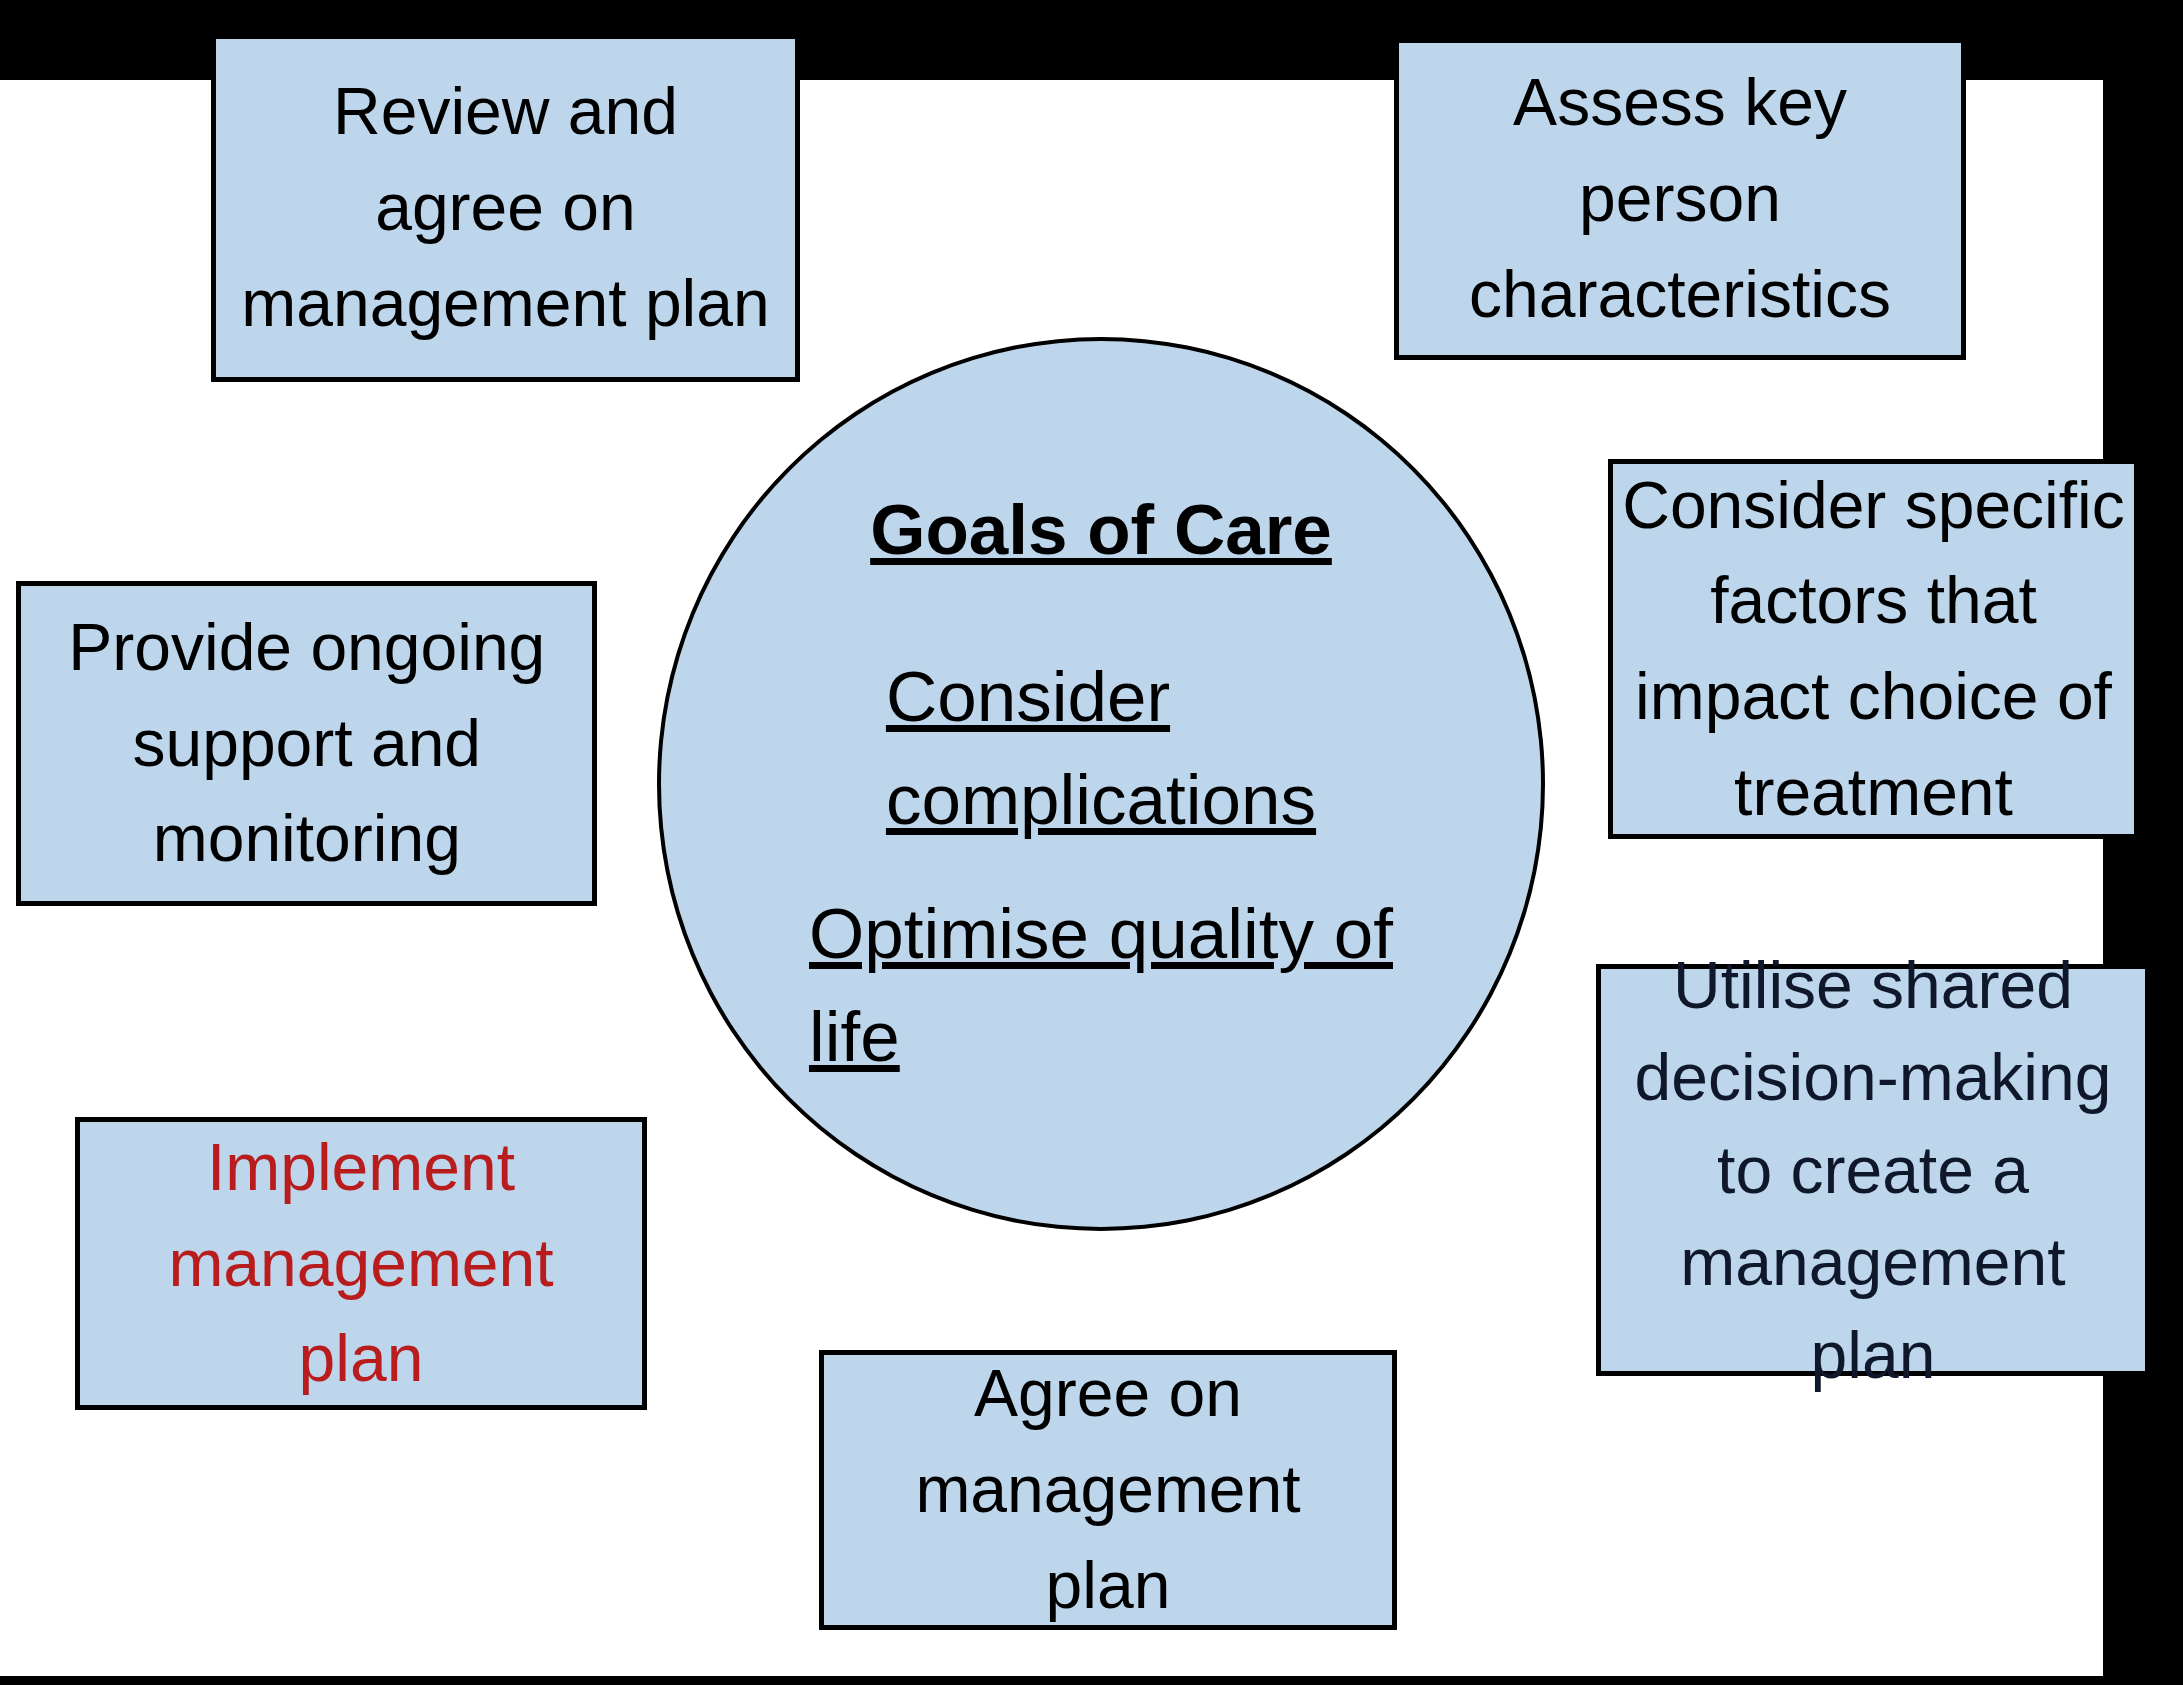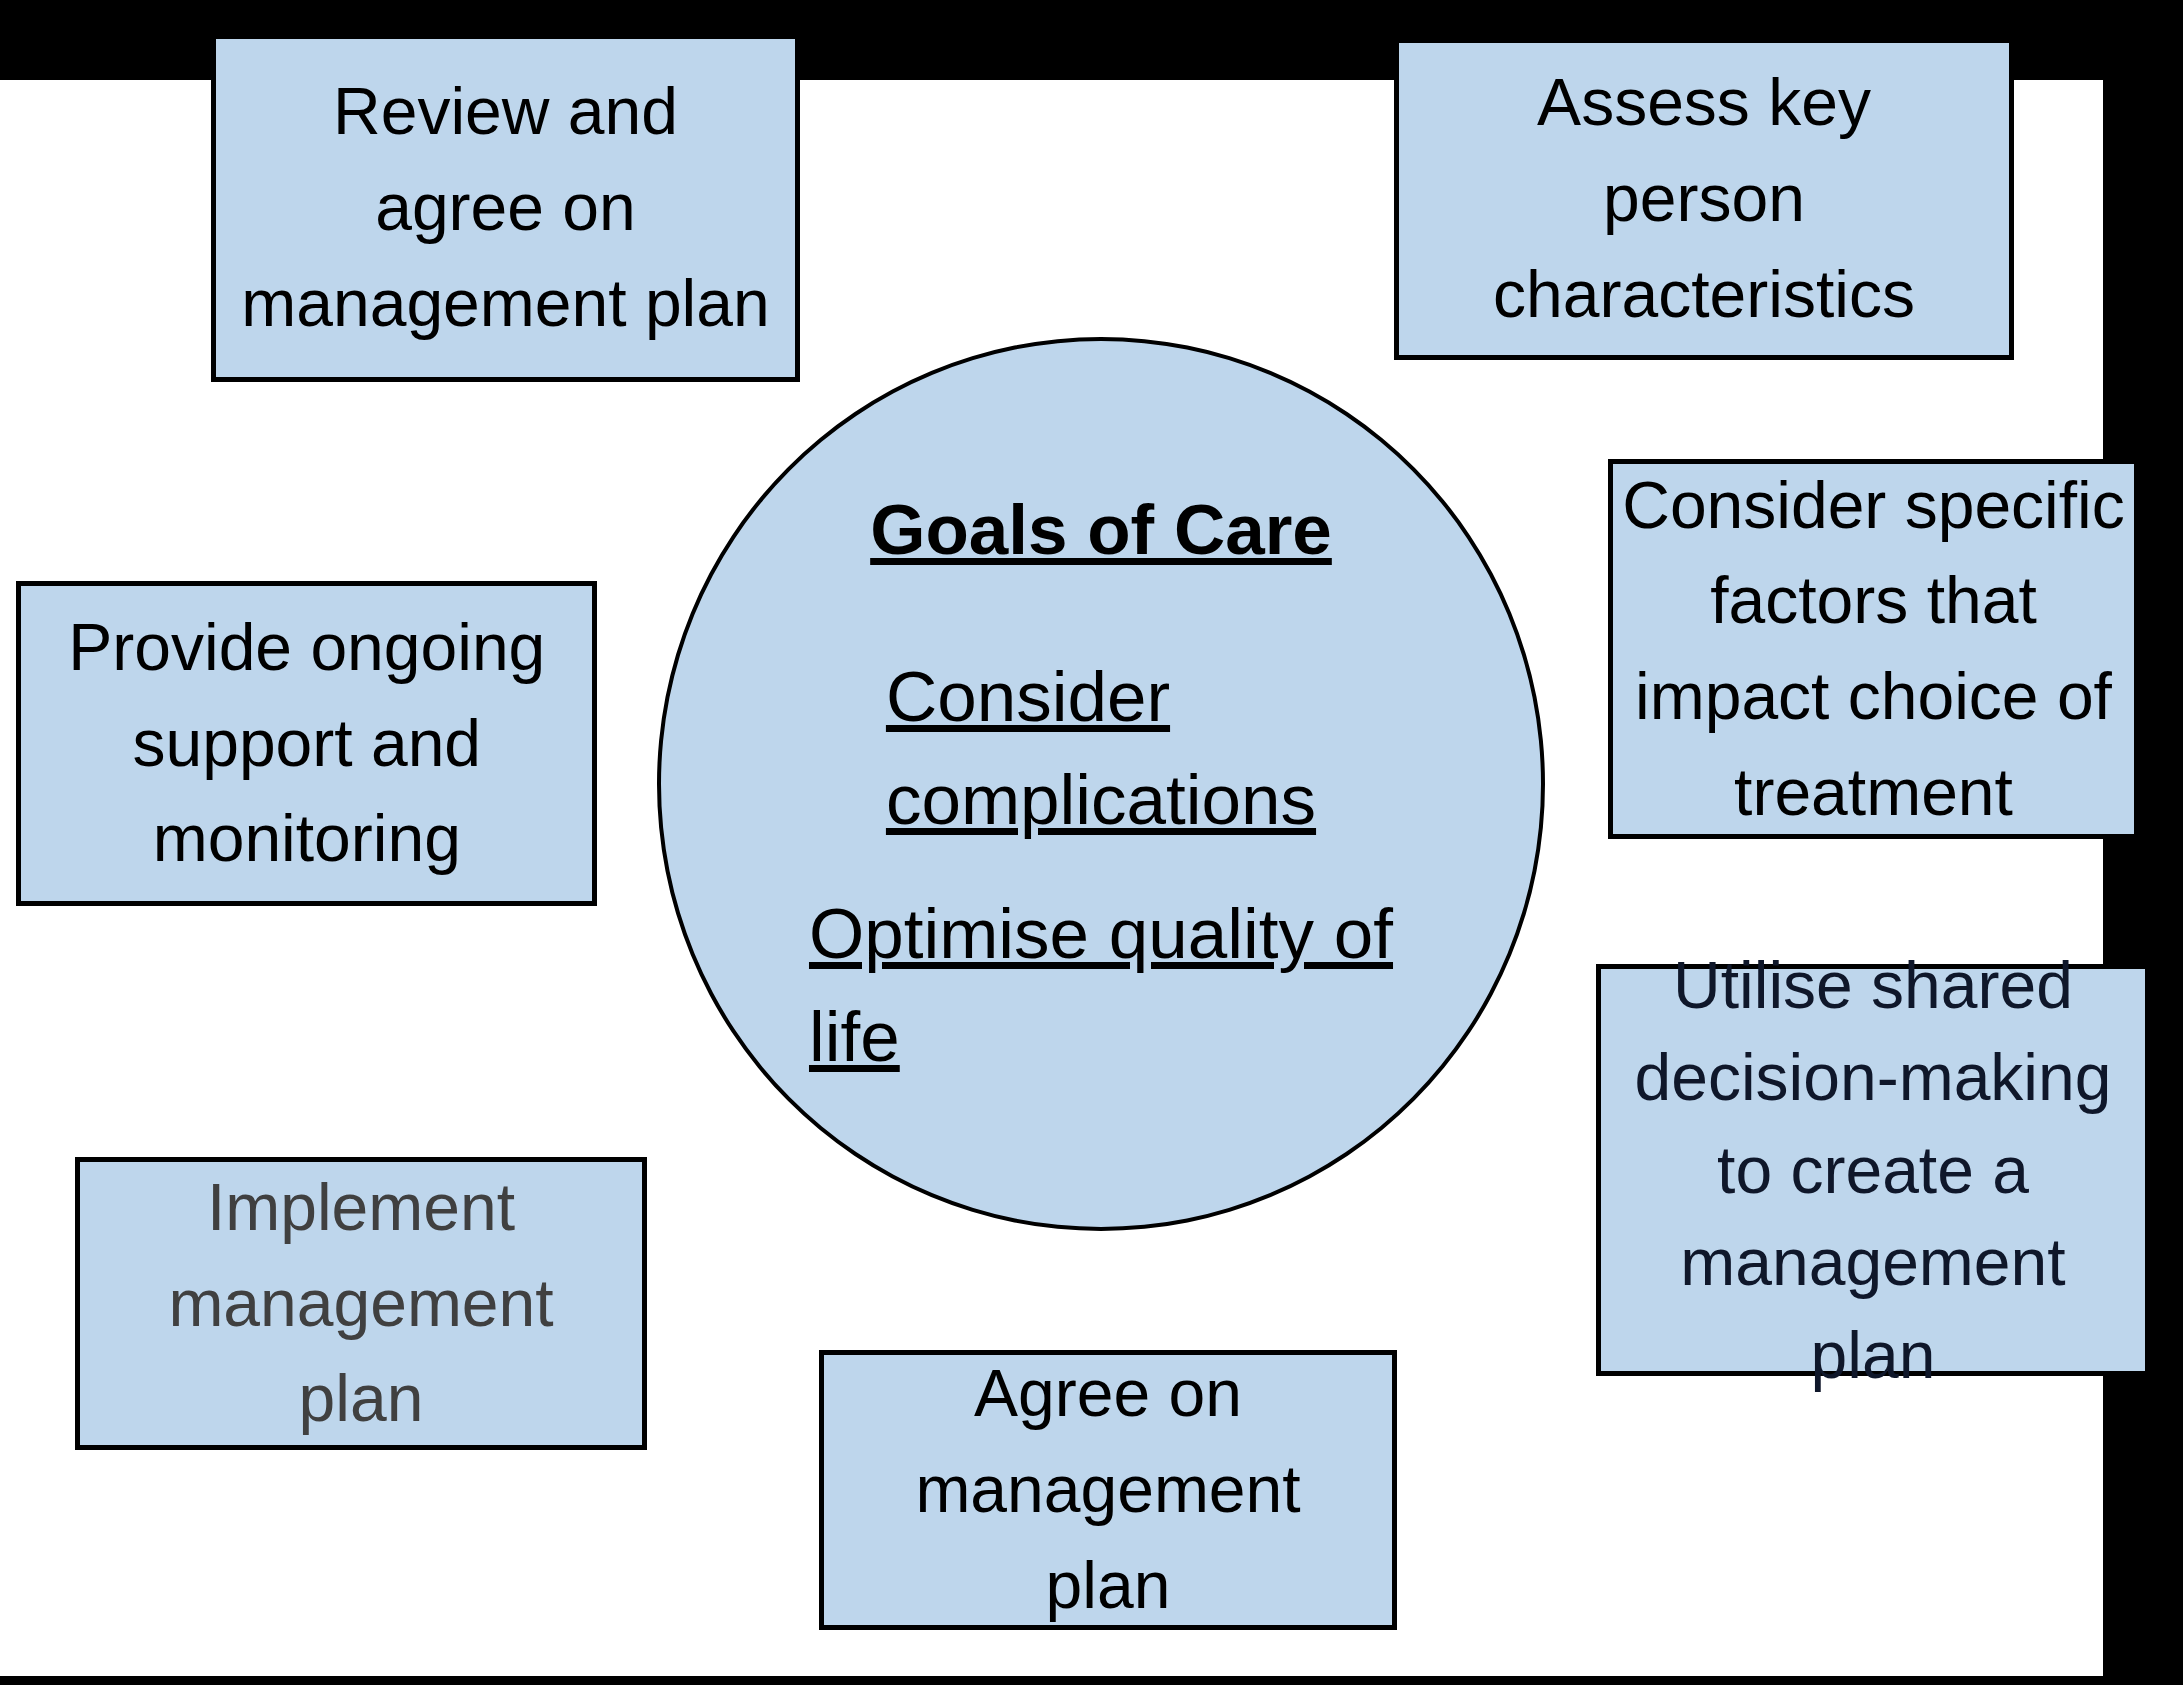--- a/index.html
+++ b/index.html
@@ -30,21 +30,21 @@
     display: flex;
     align-items: center;
     justify-content: center;
     text-align: center;
     font-size: 66px;
     line-height: 1.45;
     color: #000000;
     white-space: pre-line;
   }
   .box-review    { left: 211px;  top: 34px;   width: 589px; height: 348px; }
-  .box-assess    { left: 1394px; top: 38px;   width: 620px;  height: 322px; }
+  .box-assess    { left: 1394px; top: 38px;   width: 572px;  height: 322px; }
   .box-provide   { left: 16.3px;   top: 581px; width: 581px; height: 325px; }
   .box-consider  { left: 1608px; top: 459px;  width: 531px;  height: 380px; }
   .box-implement { left: 75px;  top: 1117px; width: 572px;  height: 293px; }
   .box-utilise   { left: 1596px; top: 964px; width: 554px;  height: 412px; line-height: 1.4; }
   .box-agree     { left: 819px; top: 1350px; width: 578px;  height: 280px; }
 
   .goals-circle {
     position: absolute;
     left: 657px;
     top: 337px;
@@ -87,21 +87,21 @@
 
   <div class="box box-provide" style="background: rgb(190, 214, 236); border-color: rgb(0, 0, 0); color: rgb(0, 0, 0);">Provide ongoing
 support and
 monitoring</div>
 
   <div class="box box-consider" style="background: rgb(190, 214, 236); border-color: rgb(0, 0, 0); color: rgb(0, 0, 0);">Consider specific
 factors that
 impact choice of
 treatment</div>
 
-  <div class="box box-implement" style="background: rgb(190, 214, 236); border-color: rgb(0, 0, 0); color: #404040; margin-top: 40px;">Implement
+  <div class="box box-implement" style="background: rgb(190, 214, 236); border-color: rgb(0, 0, 0); color: #b91c1c;">Implement
 management
 plan</div>
 
   <div class="box box-utilise" style="background: rgb(190, 214, 236); border-color: rgb(0, 0, 0); color: #0f172a;">Utilise shared
 decision-making
 to create a
 management
 plan</div>
 
   <div class="box box-agree" style="background: rgb(190, 214, 236); border-color: rgb(0, 0, 0); color: rgb(0, 0, 0);">Agree on

